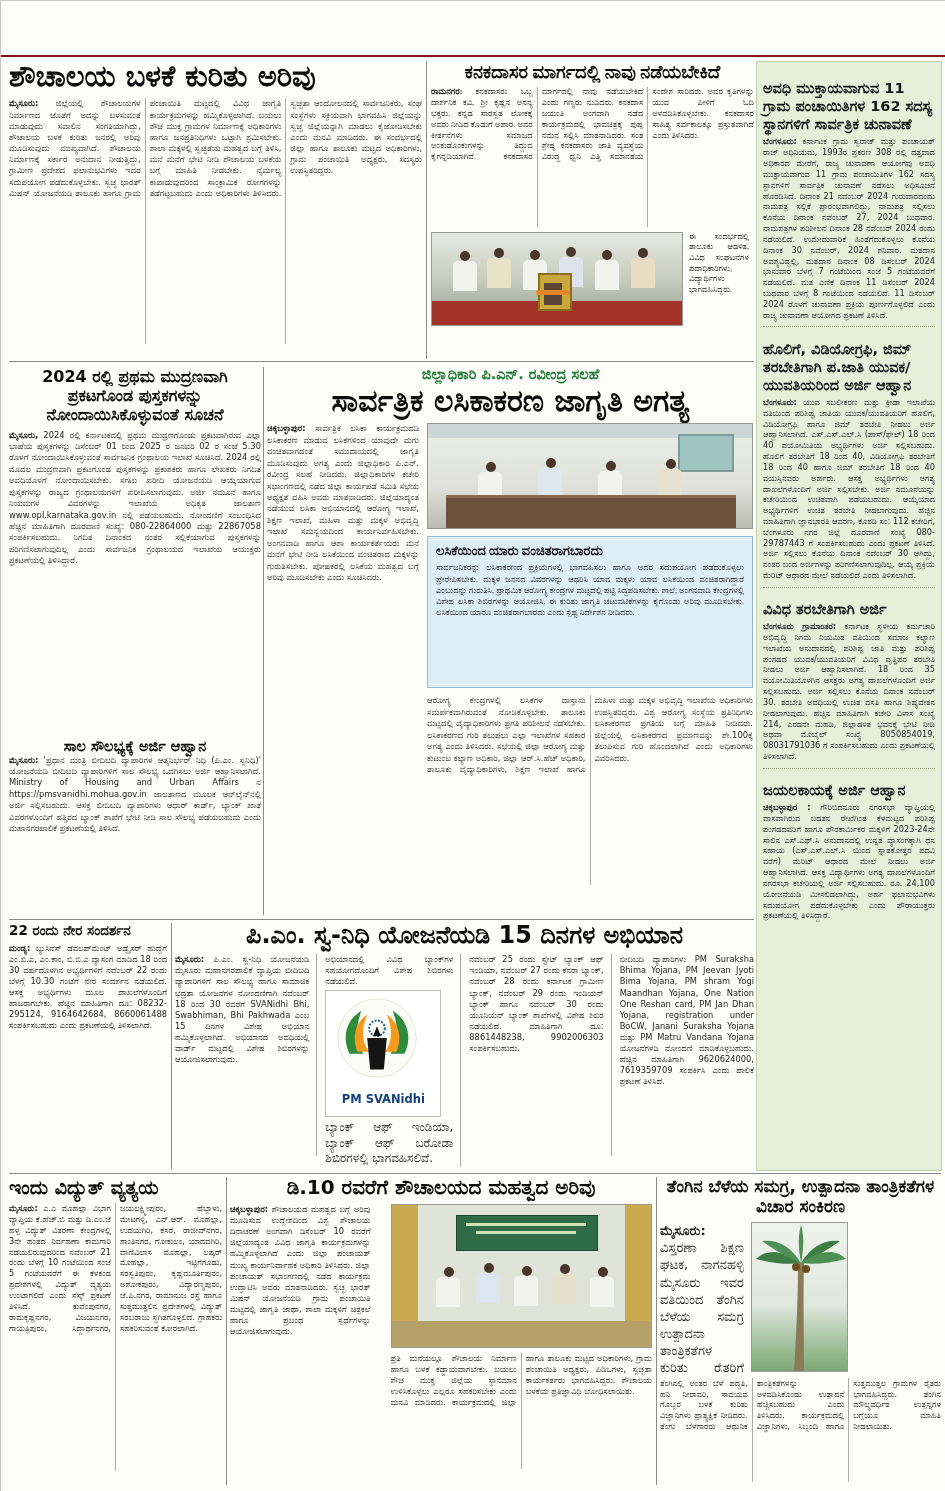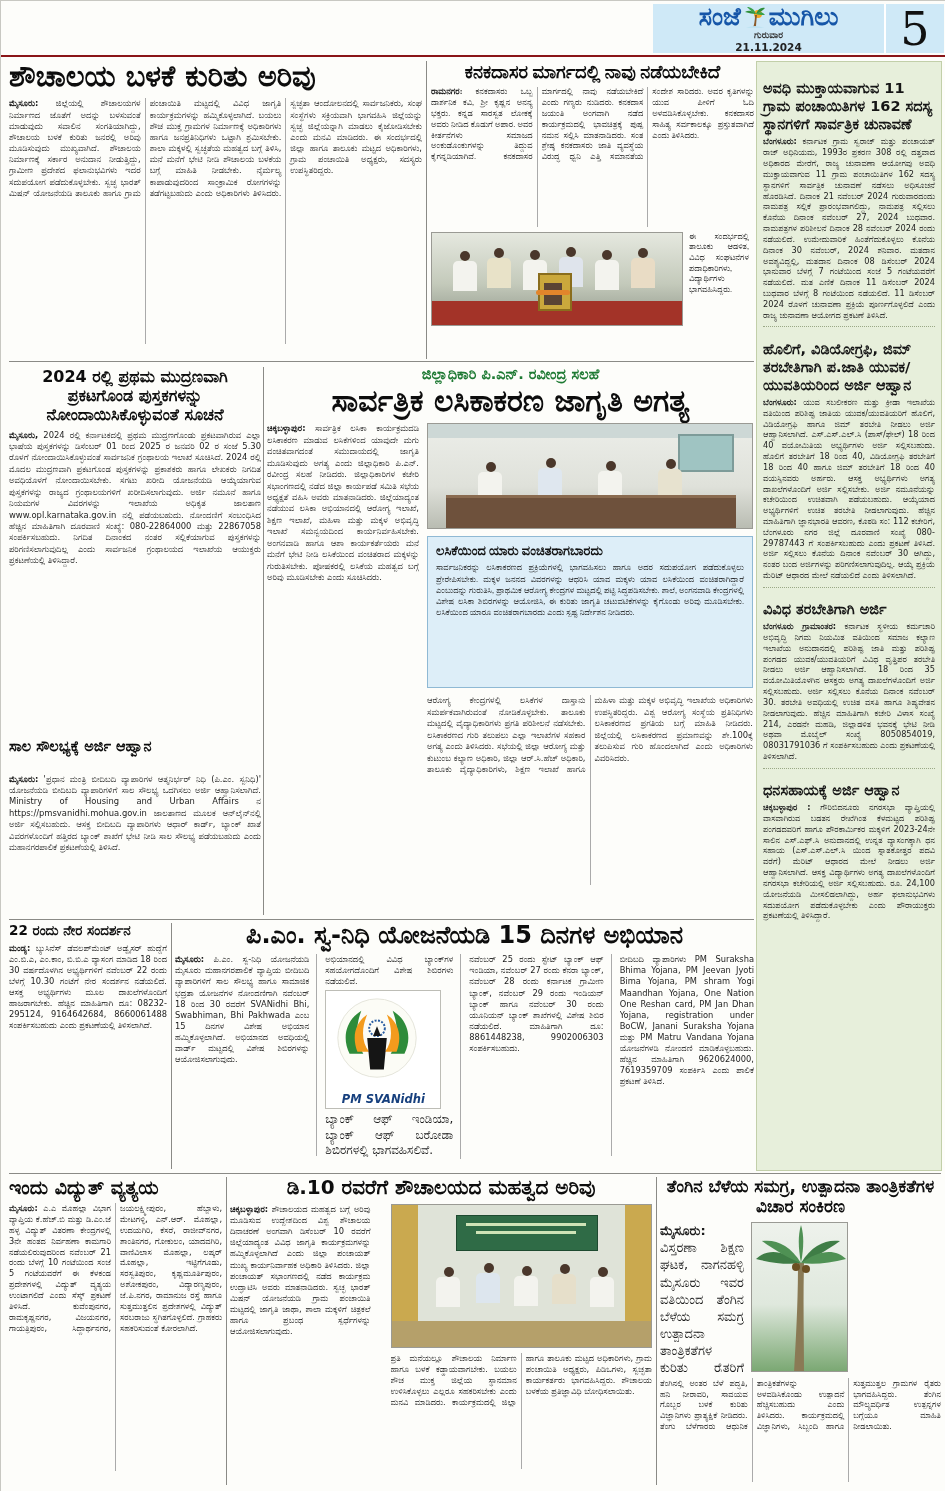--- a/index.html
+++ b/index.html
@@ -34,48 +34,28 @@
   
   .photo{position:relative;overflow:hidden;border:1px solid #9a9a94;box-sizing:border-box;}
   .ph-head{position:absolute;width:10px;height:10px;border-radius:50%;background:#4a372b;}
   .ph-torso{position:absolute;width:24px;height:30px;border-radius:5px 5px 0 0;background:#f3f3ee;}
   
   .kicker{text-align:center;font-weight:700;color:#1e7a33;font-size:14.5px;line-height:1.1;}
   .infobox{background:#ddeef8;border:1px solid #8fb9d4;box-sizing:border-box;padding:6px 8px;font-family:Liberation Serif, serif;}
   .infobox .ib-title{font-weight:700;font-size:13px;margin-bottom:3px;color:#111;}
   .infobox .btxt{font-size:8.3px;line-height:1.34;}
   
-  .svlogo{width:116px;background:#fff;border:1px solid #bdbdb6;box-sizing:border-box;padding:2px 2px 1px;font-style:italic;}
+  .svlogo{width:116px;background:#fff;border:1px solid #bdbdb6;box-sizing:border-box;padding:2px 2px 9px;}
   .svlogo .cap{text-align:center;font-weight:800;color:#17407e;font-size:11.5px;line-height:1.1;padding-bottom:2px;}
 </style>
 </head>
 <body>
 
 <div id="page">
 
-  <div class="masthead">
-    <div class="mh-left">
-      <div class="mh-title">
-        <span>ಸಂಜೆ</span>
-        <svg width="22" height="24" viewBox="0 0 22 24">
-          <circle cx="14" cy="9" r="4" fill="#f5a623"></circle>
-          <path d="M11 10 C11 16 10 20 9 23 L12 23 C12 19 12.5 15 13 10 Z" fill="#8a5a2a"></path>
-          <path d="M12 9 C8 5 4 5 1 7 C5 8 9 9 12 9 Z" fill="#2f8f3a"></path>
-          <path d="M12 9 C10 4 7 2 3 2 C6 5 9 8 12 9 Z" fill="#3aa24a"></path>
-          <path d="M12 9 C14 4 17 2 21 3 C18 6 15 8 12 9 Z" fill="#2f8f3a"></path>
-          <path d="M12 9 C16 6 19 7 21 10 C17 10 14 10 12 9 Z" fill="#3aa24a"></path>
-          <path d="M2 23 Q11 19 20 23 Z" fill="#bfe3f2"></path>
-        </svg>
-        <span>ಮುಗಿಲು</span>
-      </div>
-      <div class="mh-day">ಗುರುವಾರ</div>
-      <div class="mh-date">21.11.2024</div>
-    </div>
-    <div class="mh-num">5</div>
-  </div>
   <div class="toprule"></div>
 
   <div class="story" style="left:8px;top:60px;width:413px;height:298px;">
     <h2 style="font-size:29px;line-height:1.05;margin-bottom:7px;">ಶೌಚಾಲಯ ಬಳಕೆ ಕುರಿತು ಅರಿವು</h2>
     <div class="btxt cols3" style="font-size:8.4px;line-height:1.33;height:246px;">
       <span class="dateline">ಮೈಸೂರು:</span>
       <span>ಜಿಲ್ಲೆಯಲ್ಲಿ ಶೌಚಾಲಯಗಳ ನಿರ್ಮಾಣದ ಜೊತೆಗೆ ಅದನ್ನು ಬಳಸುವಂತೆ ಮಾಡುವುದು ಸವಾಲಿನ ಸಂಗತಿಯಾಗಿದ್ದು, ಶೌಚಾಲಯ ಬಳಕೆ ಕುರಿತು ಜನರಲ್ಲಿ ಅರಿವು ಮೂಡಿಸುವುದು ಮುಖ್ಯವಾಗಿದೆ. ಶೌಚಾಲಯ ನಿರ್ಮಾಣಕ್ಕೆ ಸರ್ಕಾರ ಅನುದಾನ ನೀಡುತ್ತಿದ್ದು, ಗ್ರಾಮೀಣ ಪ್ರದೇಶದ ಫಲಾನುಭವಿಗಳು ಇದರ ಸದುಪಯೋಗ ಪಡೆದುಕೊಳ್ಳಬೇಕು. ಸ್ವಚ್ಛ ಭಾರತ್ ಮಿಷನ್ ಯೋಜನೆಯಡಿ ತಾಲೂಕು ಹಾಗೂ ಗ್ರಾಮ ಪಂಚಾಯಿತಿ ಮಟ್ಟದಲ್ಲಿ ವಿವಿಧ ಜಾಗೃತಿ ಕಾರ್ಯಕ್ರಮಗಳನ್ನು ಹಮ್ಮಿಕೊಳ್ಳಲಾಗಿದೆ. ಬಯಲು ಶೌಚ ಮುಕ್ತ ಗ್ರಾಮಗಳ ನಿರ್ಮಾಣಕ್ಕೆ ಅಧಿಕಾರಿಗಳು ಹಾಗೂ ಜನಪ್ರತಿನಿಧಿಗಳು ಒಟ್ಟಾಗಿ ಶ್ರಮಿಸಬೇಕು. ಶಾಲಾ ಮಕ್ಕಳಲ್ಲಿ ಸ್ವಚ್ಛತೆಯ ಮಹತ್ವದ ಬಗ್ಗೆ ತಿಳಿಸಿ, ಮನೆ ಮನೆಗೆ ಭೇಟಿ ನೀಡಿ ಶೌಚಾಲಯ ಬಳಕೆಯ ಬಗ್ಗೆ ಮಾಹಿತಿ ನೀಡಬೇಕು. ನೈರ್ಮಲ್ಯ ಕಾಪಾಡುವುದರಿಂದ ಸಾಂಕ್ರಾಮಿಕ ರೋಗಗಳನ್ನು ತಡೆಗಟ್ಟಬಹುದು ಎಂದು ಅಧಿಕಾರಿಗಳು ತಿಳಿಸಿದರು. ಸ್ವಚ್ಛತಾ ಆಂದೋಲನದಲ್ಲಿ ಸಾರ್ವಜನಿಕರು, ಸಂಘ ಸಂಸ್ಥೆಗಳು ಸಕ್ರಿಯವಾಗಿ ಭಾಗವಹಿಸಿ ಜಿಲ್ಲೆಯನ್ನು ಸ್ವಚ್ಛ ಜಿಲ್ಲೆಯನ್ನಾಗಿ ಮಾಡಲು ಕೈಜೋಡಿಸಬೇಕು ಎಂದು ಮನವಿ ಮಾಡಿದರು. ಈ ಸಂದರ್ಭದಲ್ಲಿ ಜಿಲ್ಲಾ ಹಾಗೂ ತಾಲೂಕು ಮಟ್ಟದ ಅಧಿಕಾರಿಗಳು, ಗ್ರಾಮ ಪಂಚಾಯಿತಿ ಅಧ್ಯಕ್ಷರು, ಸದಸ್ಯರು ಉಪಸ್ಥಿತರಿದ್ದರು.</span>
     </div>
   </div>
   <div class="vrule" style="left:425px;top:60px;height:298px;"></div>
@@ -109,21 +89,21 @@
     </div>
   </div>
   <div class="hrule" style="left:8px;top:360px;width:745px;"></div>
 
   <div class="story" style="left:8px;top:366px;width:252px;height:548px;">
     <h2 style="font-size:16px;line-height:1.2;text-align:center;margin-bottom:5px;">2024 ರಲ್ಲಿ ಪ್ರಥಮ ಮುದ್ರಣವಾಗಿ ಪ್ರಕಟಗೊಂಡ ಪುಸ್ತಕಗಳನ್ನು ನೋಂದಾಯಿಸಿಕೊಳ್ಳುವಂತೆ ಸೂಚನೆ</h2>
     <div class="btxt" style="font-size:8.4px;line-height:1.36;height:300px;overflow:hidden;">
       <span class="dateline">ಮೈಸೂರು,</span>
       <span>2024 ರಲ್ಲಿ ಕರ್ನಾಟಕದಲ್ಲಿ ಪ್ರಥಮ ಮುದ್ರಣಗೊಂಡು ಪ್ರಕಟವಾಗಿರುವ ಎಲ್ಲಾ ಭಾಷೆಯ ಪುಸ್ತಕಗಳನ್ನು ಡಿಸೆಂಬರ್ 01 ರಿಂದ 2025 ರ ಜನವರಿ 02 ರ ಸಂಜೆ 5.30 ರೊಳಗೆ ನೋಂದಾಯಿಸಿಕೊಳ್ಳುವಂತೆ ಸಾರ್ವಜನಿಕ ಗ್ರಂಥಾಲಯ ಇಲಾಖೆ ಸೂಚಿಸಿದೆ. 2024 ರಲ್ಲಿ ಮೊದಲ ಮುದ್ರಣವಾಗಿ ಪ್ರಕಟಗೊಂಡ ಪುಸ್ತಕಗಳನ್ನು ಪ್ರಕಾಶಕರು ಹಾಗೂ ಲೇಖಕರು ನಿಗದಿತ ಅವಧಿಯೊಳಗೆ ನೋಂದಾಯಿಸಬೇಕು. ಸಗಟು ಖರೀದಿ ಯೋಜನೆಯಡಿ ಆಯ್ಕೆಯಾಗುವ ಪುಸ್ತಕಗಳನ್ನು ರಾಜ್ಯದ ಗ್ರಂಥಾಲಯಗಳಿಗೆ ಖರೀದಿಸಲಾಗುವುದು. ಅರ್ಜಿ ನಮೂನೆ ಹಾಗೂ ನಿಯಮಗಳ ವಿವರಗಳನ್ನು ಇಲಾಖೆಯ ಅಧಿಕೃತ ಜಾಲತಾಣ www.opl.karnataka.gov.in ನಲ್ಲಿ ಪಡೆಯಬಹುದು. ನೋಂದಣಿಗೆ ಸಂಬಂಧಿಸಿದ ಹೆಚ್ಚಿನ ಮಾಹಿತಿಗಾಗಿ ದೂರವಾಣಿ ಸಂಖ್ಯೆ: 080-22864000 ಮತ್ತು 22867058 ಸಂಪರ್ಕಿಸಬಹುದು. ನಿಗದಿತ ದಿನಾಂಕದ ನಂತರ ಸಲ್ಲಿಕೆಯಾಗುವ ಪುಸ್ತಕಗಳನ್ನು ಪರಿಗಣಿಸಲಾಗುವುದಿಲ್ಲ ಎಂದು ಸಾರ್ವಜನಿಕ ಗ್ರಂಥಾಲಯದ ಇಲಾಖೆಯ ಆಯುಕ್ತರು ಪ್ರಕಟಣೆಯಲ್ಲಿ ತಿಳಿಸಿದ್ದಾರೆ.</span>
     </div>
-    <h2 style="font-size:14.5px;text-align:left;margin:8px 0 19px;">ಸಾಲ ಸೌಲಭ್ಯಕ್ಕೆ ಅರ್ಜಿ ಆಹ್ವಾನ</h2>
+    <h2 style="font-size:14.5px;text-align:center;margin:8px 0 0;">ಸಾಲ ಸೌಲಭ್ಯಕ್ಕೆ ಅರ್ಜಿ ಆಹ್ವಾನ</h2>
     <div class="btxt" style="font-size:8.4px;line-height:1.36;height:165px;overflow:hidden;">
       <span class="dateline">ಮೈಸೂರು:</span>
       <span>'ಪ್ರಧಾನ ಮಂತ್ರಿ ಬೀದಿಬದಿ ವ್ಯಾಪಾರಿಗಳ ಆತ್ಮನಿರ್ಭರ್ ನಿಧಿ (ಪಿ.ಎಂ. ಸ್ವನಿಧಿ)' ಯೋಜನೆಯಡಿ ಬೀದಿಬದಿ ವ್ಯಾಪಾರಿಗಳಿಗೆ ಸಾಲ ಸೌಲಭ್ಯ ಒದಗಿಸಲು ಅರ್ಜಿ ಆಹ್ವಾನಿಸಲಾಗಿದೆ. Ministry of Housing and Urban Affairs ನ https://pmsvanidhi.mohua.gov.in ಜಾಲತಾಣದ ಮೂಲಕ ಆನ್‌ಲೈನ್‌ನಲ್ಲಿ ಅರ್ಜಿ ಸಲ್ಲಿಸಬಹುದು. ಆಸಕ್ತ ಬೀದಿಬದಿ ವ್ಯಾಪಾರಿಗಳು ಆಧಾರ್ ಕಾರ್ಡ್, ಬ್ಯಾಂಕ್ ಖಾತೆ ವಿವರಗಳೊಂದಿಗೆ ಹತ್ತಿರದ ಬ್ಯಾಂಕ್ ಶಾಖೆಗೆ ಭೇಟಿ ನೀಡಿ ಸಾಲ ಸೌಲಭ್ಯ ಪಡೆಯಬಹುದು ಎಂದು ಮಹಾನಗರಪಾಲಿಕೆ ಪ್ರಕಟಣೆಯಲ್ಲಿ ತಿಳಿಸಿದೆ.</span>
     </div>
   </div>
   <div class="vrule" style="left:262px;top:366px;height:548px;"></div>
 
   <div class="story" style="left:266px;top:366px;width:487px;height:548px;">
     <div class="kicker">ಜಿಲ್ಲಾಧಿಕಾರಿ ಪಿ.ಎನ್. ರವೀಂದ್ರ ಸಲಹೆ</div>
     <h2 style="font-size:30px;line-height:1.05;text-align:center;margin:2px 0 7px;">ಸಾರ್ವತ್ರಿಕ ಲಸಿಕಾಕರಣ ಜಾಗೃತಿ ಅಗತ್ಯ</h2>
@@ -211,21 +191,21 @@
       </div>
     </div>
     <div class="rstory">
       <h2>ವಿವಿಧ ತರಬೇತಿಗಾಗಿ ಅರ್ಜಿ</h2>
       <div class="btxt">
         <span class="dateline">ಬೆಂಗಳೂರು ಗ್ರಾಮಾಂತರ:</span>
         <span>ಕರ್ನಾಟಕ ಸ್ಥಳೀಯ ಕರ್ಮಚಾರಿ ಅಭಿವೃದ್ಧಿ ನಿಗಮ ನಿಯಮಿತ ವತಿಯಿಂದ ಸಮಾಜ ಕಲ್ಯಾಣ ಇಲಾಖೆಯ ಅನುದಾನದಲ್ಲಿ ಪರಿಶಿಷ್ಟ ಜಾತಿ ಮತ್ತು ಪರಿಶಿಷ್ಟ ಪಂಗಡದ ಯುವಕ/ಯುವತಿಯರಿಗೆ ವಿವಿಧ ವೃತ್ತಿಪರ ತರಬೇತಿ ನೀಡಲು ಅರ್ಜಿ ಆಹ್ವಾನಿಸಲಾಗಿದೆ. 18 ರಿಂದ 35 ವಯೋಮಿತಿಯೊಳಗಿನ ಆಸಕ್ತರು ಅಗತ್ಯ ದಾಖಲೆಗಳೊಂದಿಗೆ ಅರ್ಜಿ ಸಲ್ಲಿಸಬಹುದು. ಅರ್ಜಿ ಸಲ್ಲಿಸಲು ಕೊನೆಯ ದಿನಾಂಕ ನವೆಂಬರ್ 30. ತರಬೇತಿ ಅವಧಿಯಲ್ಲಿ ಉಚಿತ ವಸತಿ ಹಾಗೂ ಶಿಷ್ಯವೇತನ ನೀಡಲಾಗುವುದು. ಹೆಚ್ಚಿನ ಮಾಹಿತಿಗಾಗಿ ಕಚೇರಿ ವಿಳಾಸ ಸಂಖ್ಯೆ 214, ಎರಡನೇ ಮಹಡಿ, ಜಿಲ್ಲಾಡಳಿತ ಭವನಕ್ಕೆ ಭೇಟಿ ನೀಡಿ ಅಥವಾ ಮೊಬೈಲ್ ಸಂಖ್ಯೆ 8050854019, 08031791036 ಗೆ ಸಂಪರ್ಕಿಸಬಹುದು ಎಂದು ಪ್ರಕಟಣೆಯಲ್ಲಿ ತಿಳಿಸಲಾಗಿದೆ.</span>
       </div>
     </div>
     <div>
-      <h2>ಧನಸಹಾಯಕ್ಕೆ ಅರ್ಜಿ ಆಹ್ವಾನ</h2>
+      <h2>ಜಯಲಕಾಯಕ್ಕೆ ಅರ್ಜಿ ಆಹ್ವಾನ</h2>
       <div class="btxt">
         <span class="dateline">ಚಿಕ್ಕಬಳ್ಳಾಪುರ :</span>
         <span>ಗೌರಿಬಿದನೂರು ನಗರಸಭಾ ವ್ಯಾಪ್ತಿಯಲ್ಲಿ ವಾಸವಾಗಿರುವ ಬಡತನ ರೇಖೆಗಿಂತ ಕೆಳಮಟ್ಟದ ಪರಿಶಿಷ್ಟ ಪಂಗಡದವರಿಗೆ ಹಾಗೂ ಪೌರಕಾರ್ಮಿಕರ ಮಕ್ಕಳಿಗೆ 2023-24ನೇ ಸಾಲಿನ ಎಸ್.ಎಫ್.ಸಿ ಅನುದಾನದಲ್ಲಿ ಉನ್ನತ ವ್ಯಾಸಂಗಕ್ಕಾಗಿ ಧನ ಸಹಾಯ (ಎಸ್.ಎಸ್.ಎಲ್.ಸಿ ಯಿಂದ ಸ್ನಾತಕೋತ್ತರ ಪದವಿ ವರೆಗೆ) ಮೆರಿಟ್ ಆಧಾರದ ಮೇಲೆ ನೀಡಲು ಅರ್ಜಿ ಆಹ್ವಾನಿಸಲಾಗಿದೆ. ಆಸಕ್ತ ವಿದ್ಯಾರ್ಥಿಗಳು ಅಗತ್ಯ ದಾಖಲೆಗಳೊಂದಿಗೆ ನಗರಸಭಾ ಕಚೇರಿಯಲ್ಲಿ ಅರ್ಜಿ ಸಲ್ಲಿಸಬಹುದು. ರೂ. 24,100 ಯೋಜನೆಯಡಿ ಮೀಸಲಿಡಲಾಗಿದ್ದು, ಅರ್ಹ ಫಲಾನುಭವಿಗಳು ಸದುಪಯೋಗ ಪಡೆದುಕೊಳ್ಳಬೇಕು ಎಂದು ಪೌರಾಯುಕ್ತರು ಪ್ರಕಟಣೆಯಲ್ಲಿ ತಿಳಿಸಿದ್ದಾರೆ.</span>
       </div>
     </div>
   </div>
 
   <div class="story" style="left:8px;top:1176px;width:213px;height:308px;">
     <h2 style="font-size:19px;line-height:1.1;margin-bottom:5px;">ಇಂದು ವಿದ್ಯುತ್ ವ್ಯತ್ಯಯ</h2>
     <div class="btxt cols2" style="font-size:8.2px;line-height:1.33;height:268px;">

